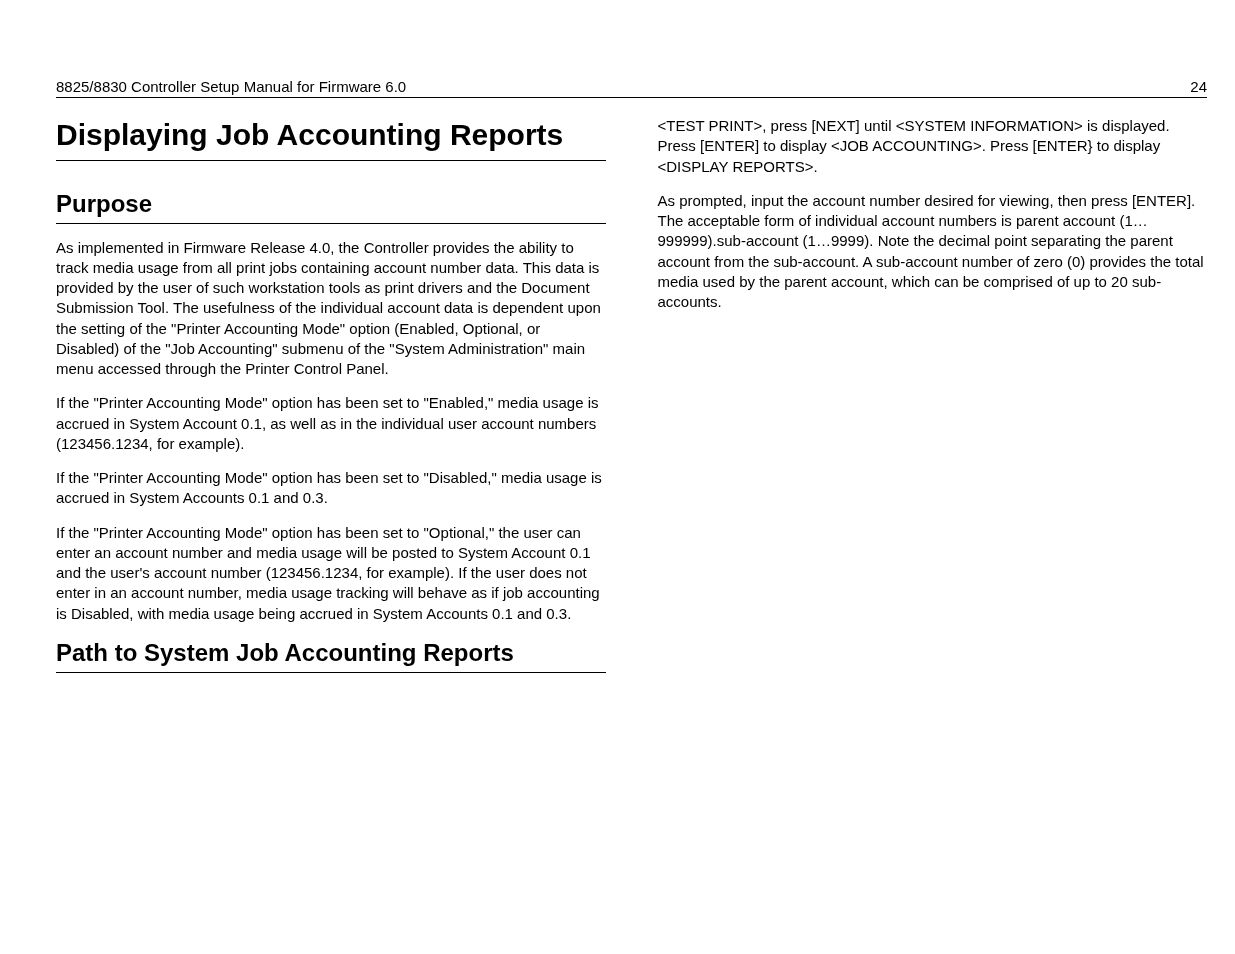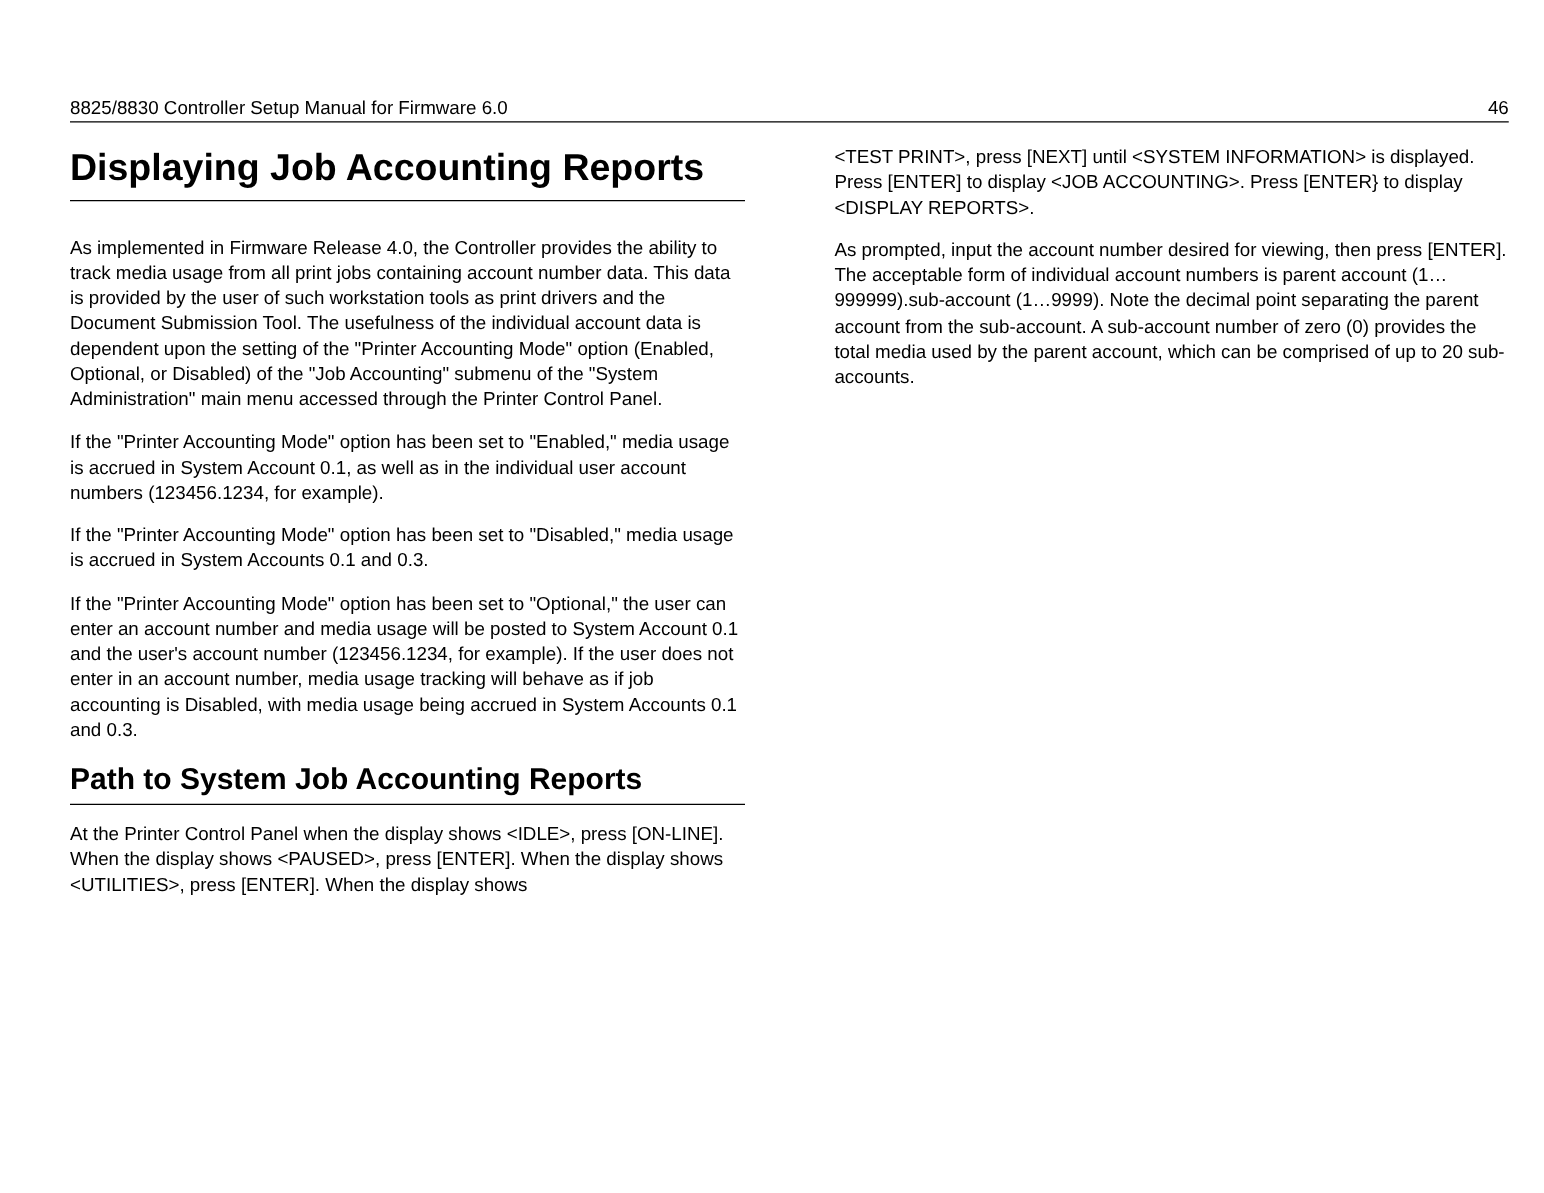--- a/index.html
+++ b/index.html
@@ -1,45 +1,45 @@
 <!DOCTYPE html>
 <html><head>
 <meta charset="utf-8">
 <style>
   * { box-sizing: border-box; margin: 0; padding: 0; }
   html, body { width: 1235px; height: 954px; background: #fff; font-family: Arial, Helvetica, sans-serif; color: #000; }
   .page { width: 1235px; height: 954px; padding: 78px 28px 0 56px; }
   .header-row { display: flex; justify-content: space-between; font-size: 15px; border-bottom: 1.5px solid #000; padding-bottom: 2px; margin-bottom: 18px; }
-  .columns { display: flex; gap: 72px; }
+  .columns { display: flex; gap: 52px; }
   .col { flex: 1; }
   h1 { font-size: 30px; font-weight: bold; line-height: 1.25; border-bottom: 1.5px solid #000; padding-bottom: 6px; margin-bottom: 28px; }
   h2 { font-size: 24px; font-weight: bold; line-height: 1.25; border-bottom: 1.5px solid #000; padding-bottom: 4px; margin-bottom: 14px; margin-top: 10px; }
   p { font-size: 15px; line-height: 1.35; margin-bottom: 14px; }
 </style>
 </head>
 <body>
 
 <div class="page">
   <div class="header-row">
     <span>8825/8830 Controller Setup Manual for Firmware 6.0</span>
-    <span>46</span>
+    <span>24</span>
   </div>
 
   <div class="columns">
 
     <div class="col">
       <h1>Displaying Job Accounting Reports</h1>
 
+      <h2>Purpose</h2>
       <p>As implemented in Firmware Release 4.0, the Controller provides the ability to track media usage from all print jobs containing account number data.  This data is provided by the user of such workstation tools as print drivers and the Document Submission Tool.  The usefulness of the individual account data is dependent upon the setting of the "Printer Accounting Mode" option (Enabled, Optional, or Disabled) of the "Job Accounting" submenu of the "System Administration" main menu accessed through the Printer Control Panel.</p>
       <p>If the "Printer Accounting Mode" option has been set to "Enabled," media usage is accrued in System Account 0.1, as well as in the individual user account numbers (123456.1234, for example).</p>
       <p>If the "Printer Accounting Mode" option has been set to "Disabled," media usage is accrued in System Accounts 0.1 and 0.3.</p>
       <p>If the "Printer Accounting Mode" option has been set to "Optional," the user can enter an account number and media usage will be posted to System Account 0.1 and the user's account number (123456.1234, for example).  If the user does not enter in an account number, media usage tracking will behave as if job accounting is Disabled, with media usage being accrued in System Accounts 0.1 and 0.3.</p>
 
       <h2>Path to System Job Accounting Reports</h2>
-      <p>At the Printer Control Panel when the display shows &lt;IDLE&gt;, press [ON-LINE].  When the display shows &lt;PAUSED&gt;, press [ENTER].  When the display shows &lt;UTILITIES&gt;, press [ENTER].  When the display shows</p>
     </div>
 
     <div class="col">
       <p>&lt;TEST PRINT&gt;, press [NEXT] until &lt;SYSTEM INFORMATION&gt; is displayed.  Press [ENTER] to display &lt;JOB ACCOUNTING&gt;.  Press [ENTER} to display &lt;DISPLAY REPORTS&gt;.</p>
 
       <p>As prompted, input the account number desired for viewing, then press [ENTER].  The acceptable form of individual account numbers is parent account (1…999999).sub-account (1…9999).  Note the decimal point separating the parent account from the sub-account.  A sub-account number of zero (0) provides the total media used by the parent account, which can be comprised of up to 20 sub-accounts.</p>
     </div>
 
   </div>
 </div>

